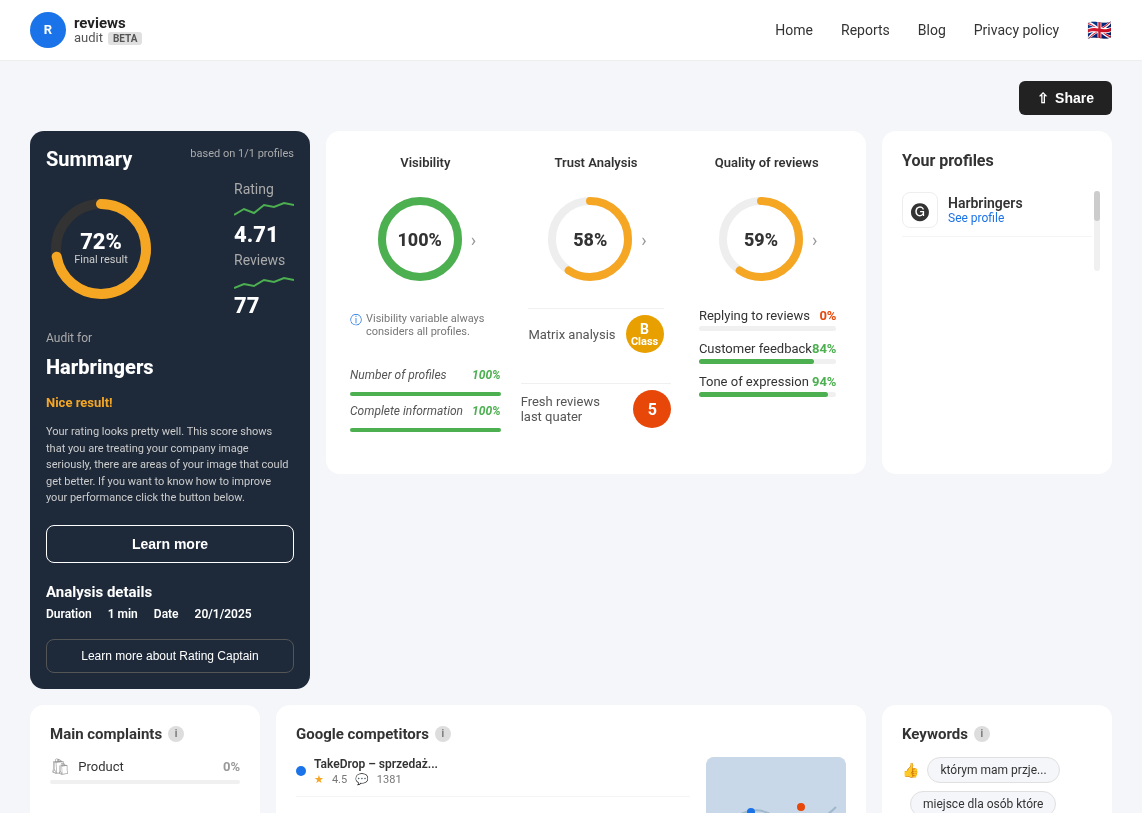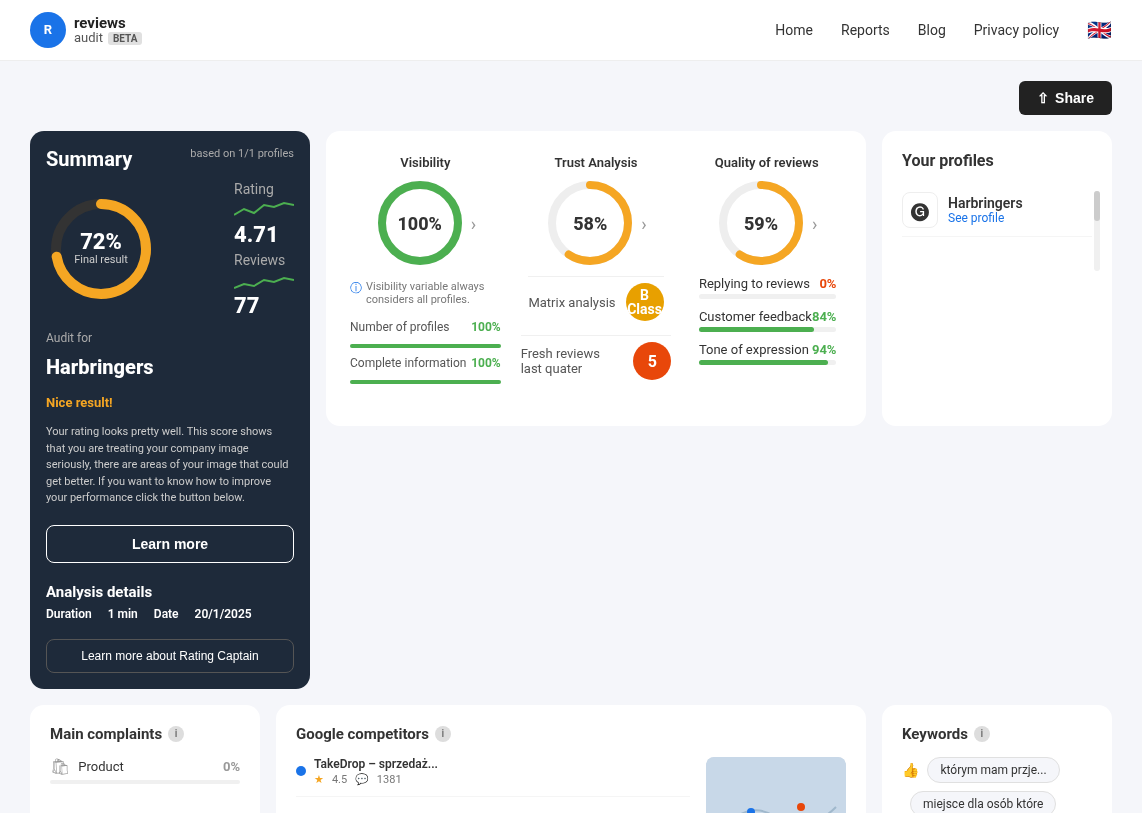--- a/index.html
+++ b/index.html
@@ -47,21 +47,21 @@
     .analysis-details { margin-top: 10px; }
     .analysis-title { font-size: 15px; font-weight: 700; color: #fff; margin-bottom: 6px; }
     .analysis-row { display: flex; gap: 16px; font-size: 12px; color: #aaa; }
     .analysis-row span { color: #fff; font-weight: 600; }
     .learn-rc-btn { background: transparent; border: 1px solid #555; color: #fff; padding: 9px; border-radius: 8px; width: 100%; cursor: pointer; font-size: 12px; margin-top: 8px; }
 
     
     .result-card { background: #fff; border-radius: 14px; padding: 24px; }
     .card-title { font-size: 18px; font-weight: 700; margin-bottom: 18px; }
     .result-metrics { display: flex; gap: 20px; margin-bottom: 16px; }
-    .metric-col { flex: 1; display: flex; flex-direction: column; align-items: center; gap: 8px; }
+    .metric-col { flex: 1; display: flex; flex-direction: column; align-items: center; gap: 24px; }
     .metric-label { font-size: 13px; font-weight: 600; text-align: center; color: #333; }
     .circle-chart { position: relative; width: 90px; height: 90px; }
     .circle-chart svg { width: 90px; height: 90px; }
     .circle-center { position: absolute; top: 50%; left: 50%; transform: translate(-50%, -50%); font-size: 18px; font-weight: 800; color: #333; }
     .metric-nav { color: #999; font-size: 18px; cursor: pointer; }
     .metric-note { font-size: 11px; color: #777; display: flex; align-items: flex-start; gap: 4px; margin-top: 4px; }
 
     .matrix-row { display: flex; align-items: center; gap: 10px; padding: 6px 0; border-top: 1px solid #f0f0f0; }
     .matrix-label { font-size: 13px; color: #555; flex: 1; }
     .class-badge { width: 38px; height: 38px; border-radius: 50%; display: flex; align-items: center; justify-content: center; color: #fff; font-weight: 700; font-size: 14px; }
@@ -72,21 +72,21 @@
     .right-metric { display: flex; flex-direction: column; gap: 3px; }
     .right-metric-label { font-size: 13px; color: #333; display: flex; justify-content: space-between; }
     .pct-red { color: #e8470a; font-weight: 700; }
     .pct-green { color: #4caf50; font-weight: 700; }
     .prog-bar { height: 5px; background: #f0f0f0; border-radius: 3px; width: 100%; }
     .prog-fill { height: 100%; border-radius: 3px; }
     .fill-green { background: #4caf50; }
     .fill-red { background: #e8470a; }
 
     .vis-sub { display: flex; flex-direction: column; gap: 8px; margin-top: 6px; width: 100%; }
-    .vis-sub-row { display: flex; justify-content: space-between; align-items: flex-start; font-size: 12px; }
+    .vis-sub-row { display: flex; justify-content: space-between; align-items: flex-start; font-size: 12px; font-style: italic; }
     .vis-sub-label { color: #555; }
     .vis-pct { font-size: 12px; font-weight: 700; color: #4caf50; }
     .vis-prog { height: 4px; background: #f0f0f0; border-radius: 2px; margin-top: 2px; }
     .vis-prog-fill { height: 100%; border-radius: 2px; background: #4caf50; }
 
     
     .profiles-card { background: #fff; border-radius: 14px; padding: 20px; position: relative; overflow: hidden; }
     .profiles-title { font-size: 16px; font-weight: 700; margin-bottom: 14px; }
     .profile-item { display: flex; align-items: center; gap: 10px; padding: 8px 0; border-bottom: 1px solid #f5f5f5; }
     .g-icon { width: 36px; height: 36px; border-radius: 8px; border: 1px solid #eee; display: flex; align-items: center; justify-content: center; font-size: 18px; }
@@ -283,21 +283,21 @@
               </svg>
               <div class="circle-center">58%</div>
             </div>
             <span class="metric-nav">›</span>
           </div>
           <div class="matrix-row">
             <span class="matrix-label">Matrix analysis</span>
             <div class="class-badge badge-b">
               <div style="text-align:center;line-height:1;">
                 <div>B</div>
-                <div style="font-size:14px;">Class</div>
+                <div style="font-size:11px;">Class</div>
               </div>
             </div>
           </div>
           <div class="matrix-row">
             <span class="matrix-label">Fresh reviews last quater</span>
             <div class="fresh-badge">
               <span>5</span>
             </div>
           </div>
         </div>

